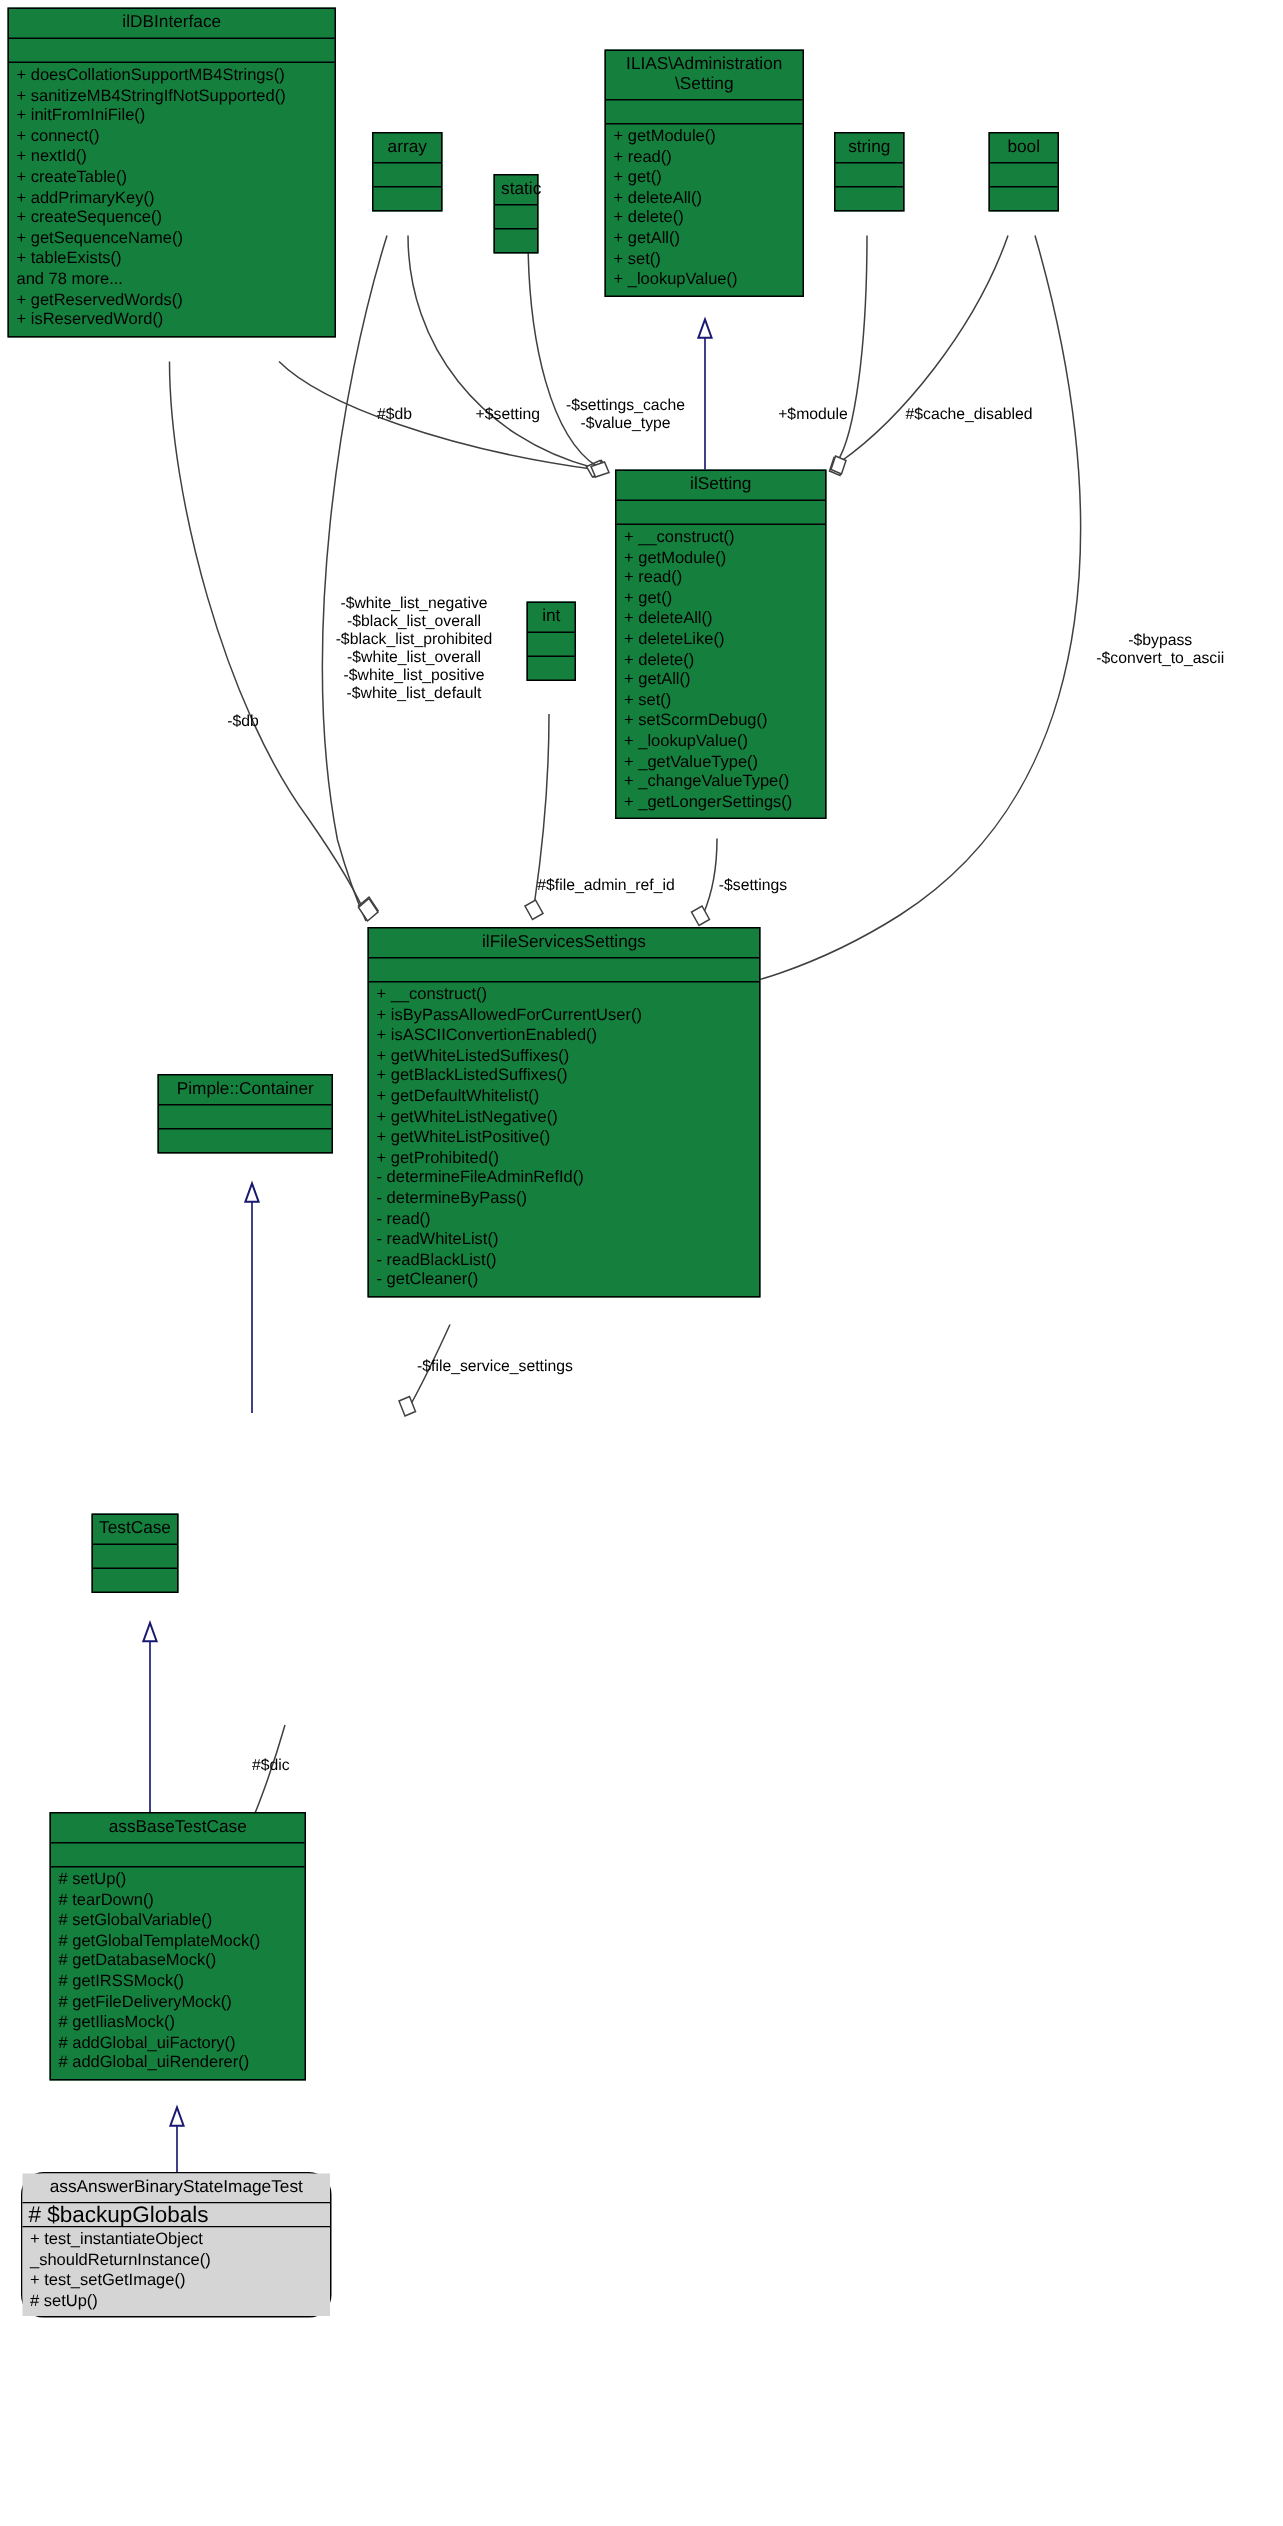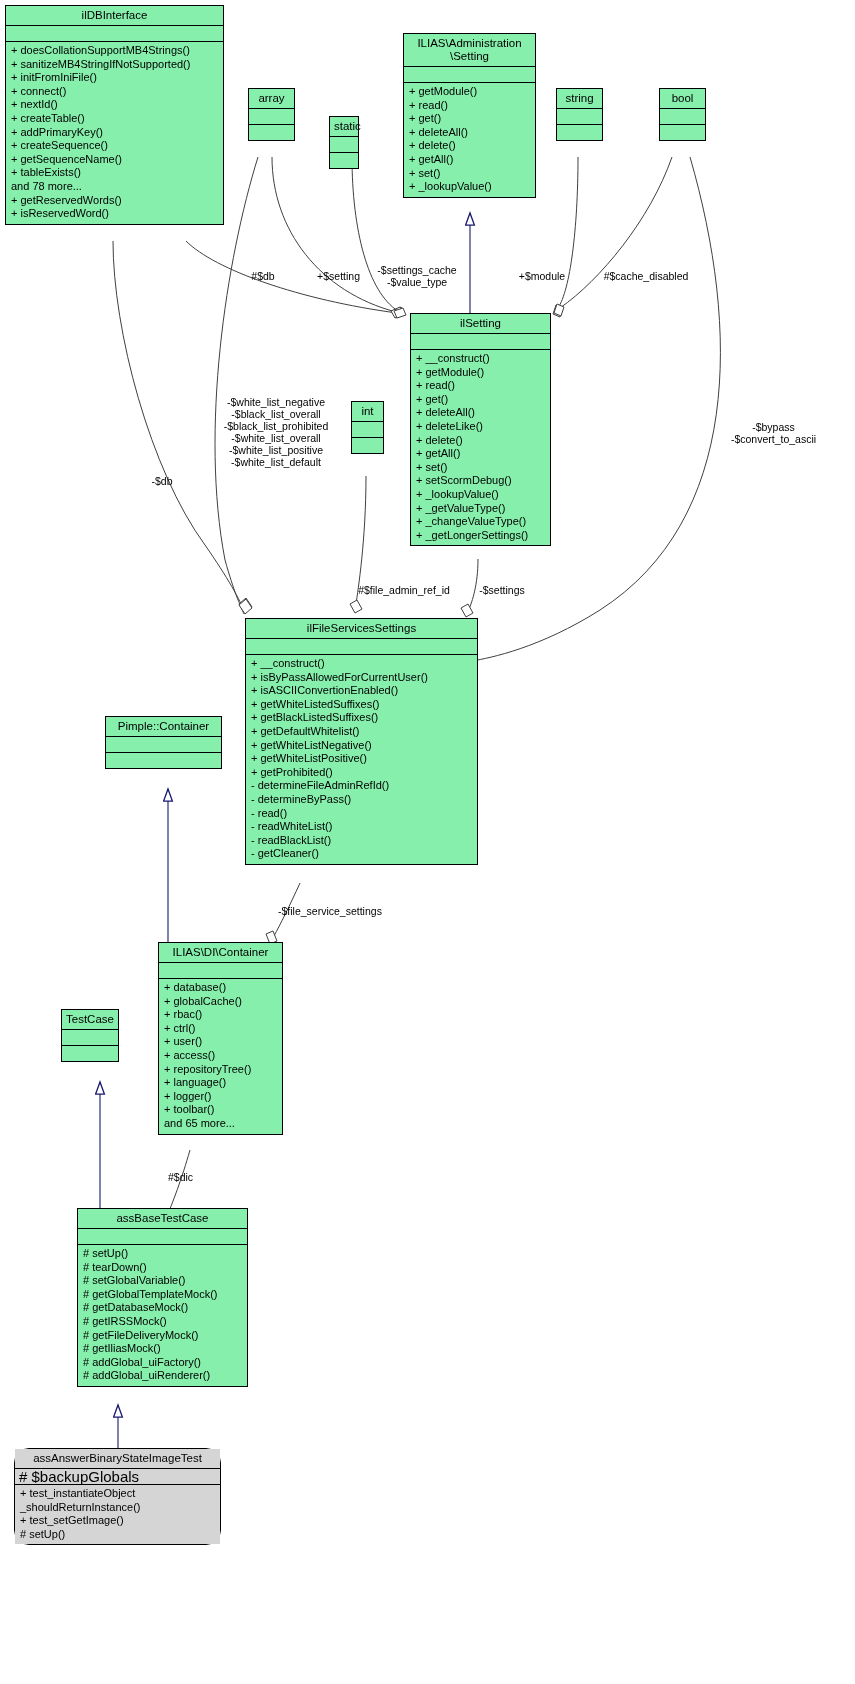--- a/index.html
+++ b/index.html
@@ -22,21 +22,21 @@
     position: absolute;
     left: 0;
     top: 0;
     width: 855px;
     height: 1684px;
     pointer-events: none;
   }
   .node {
     position: absolute;
     border: 1px solid #000000;
-    background: #86efac;
+    background: #15803d;
     box-sizing: border-box;
   }
   .node .title {
     text-align: center;
     padding: 3px 4px;
     font-size: 11.5px;
     line-height: 13px;
     border-bottom: 1px solid #000000;
     white-space: pre-line;
   }
@@ -209,21 +209,21 @@
 + _changeValueType()
 + _getLongerSettings()</div>
   </div>
 
   <div class="node empty-ops" style="left:351px; top:401px; width:33px;">
     <div class="title">int</div>
     <div class="attrs"></div>
     <div class="ops"></div>
   </div>
 
-  <div class="node" style="left:245px; top:618px; width:233px;">
+  <div class="node" style="left:245px; top:618px; width:262px;">
     <div class="title">ilFileServicesSettings</div>
     <div class="attrs"></div>
     <div class="ops">+ __construct()
 + isByPassAllowedForCurrentUser()
 + isASCIIConvertionEnabled()
 + getWhiteListedSuffixes()
 + getBlackListedSuffixes()
 + getDefaultWhitelist()
 + getWhiteListNegative()
 + getWhiteListPositive()
@@ -235,43 +235,28 @@
 - readBlackList()
 - getCleaner()</div>
   </div>
 
   <div class="node empty-ops" style="left:105px; top:716px; width:117px;">
     <div class="title">Pimple::Container</div>
     <div class="attrs"></div>
     <div class="ops"></div>
   </div>
 
-  <div class="node" style="left:158px; top:942px; width:125px;">
-    <div class="title">ILIAS\DI\Container</div>
-    <div class="attrs"></div>
-    <div class="ops">+ database()
-+ globalCache()
-+ rbac()
-+ ctrl()
-+ user()
-+ access()
-+ repositoryTree()
-+ language()
-+ logger()
-+ toolbar()
-and 65 more...</div>
-  </div>
 
   <div class="node empty-ops" style="left:61px; top:1009px; width:58px;">
     <div class="title">TestCase</div>
     <div class="attrs"></div>
     <div class="ops"></div>
   </div>
 
-  <div class="node" style="left:33px; top:1208px; width:171px;margin-left:44px;">
+  <div class="node" style="left:33px; top:1208px; width:171px;">
     <div class="title">assBaseTestCase</div>
     <div class="attrs"></div>
     <div class="ops"># setUp()
 # tearDown()
 # setGlobalVariable()
 # getGlobalTemplateMock()
 # getDatabaseMock()
 # getIRSSMock()
 # getFileDeliveryMock()
 # getIliasMock()

